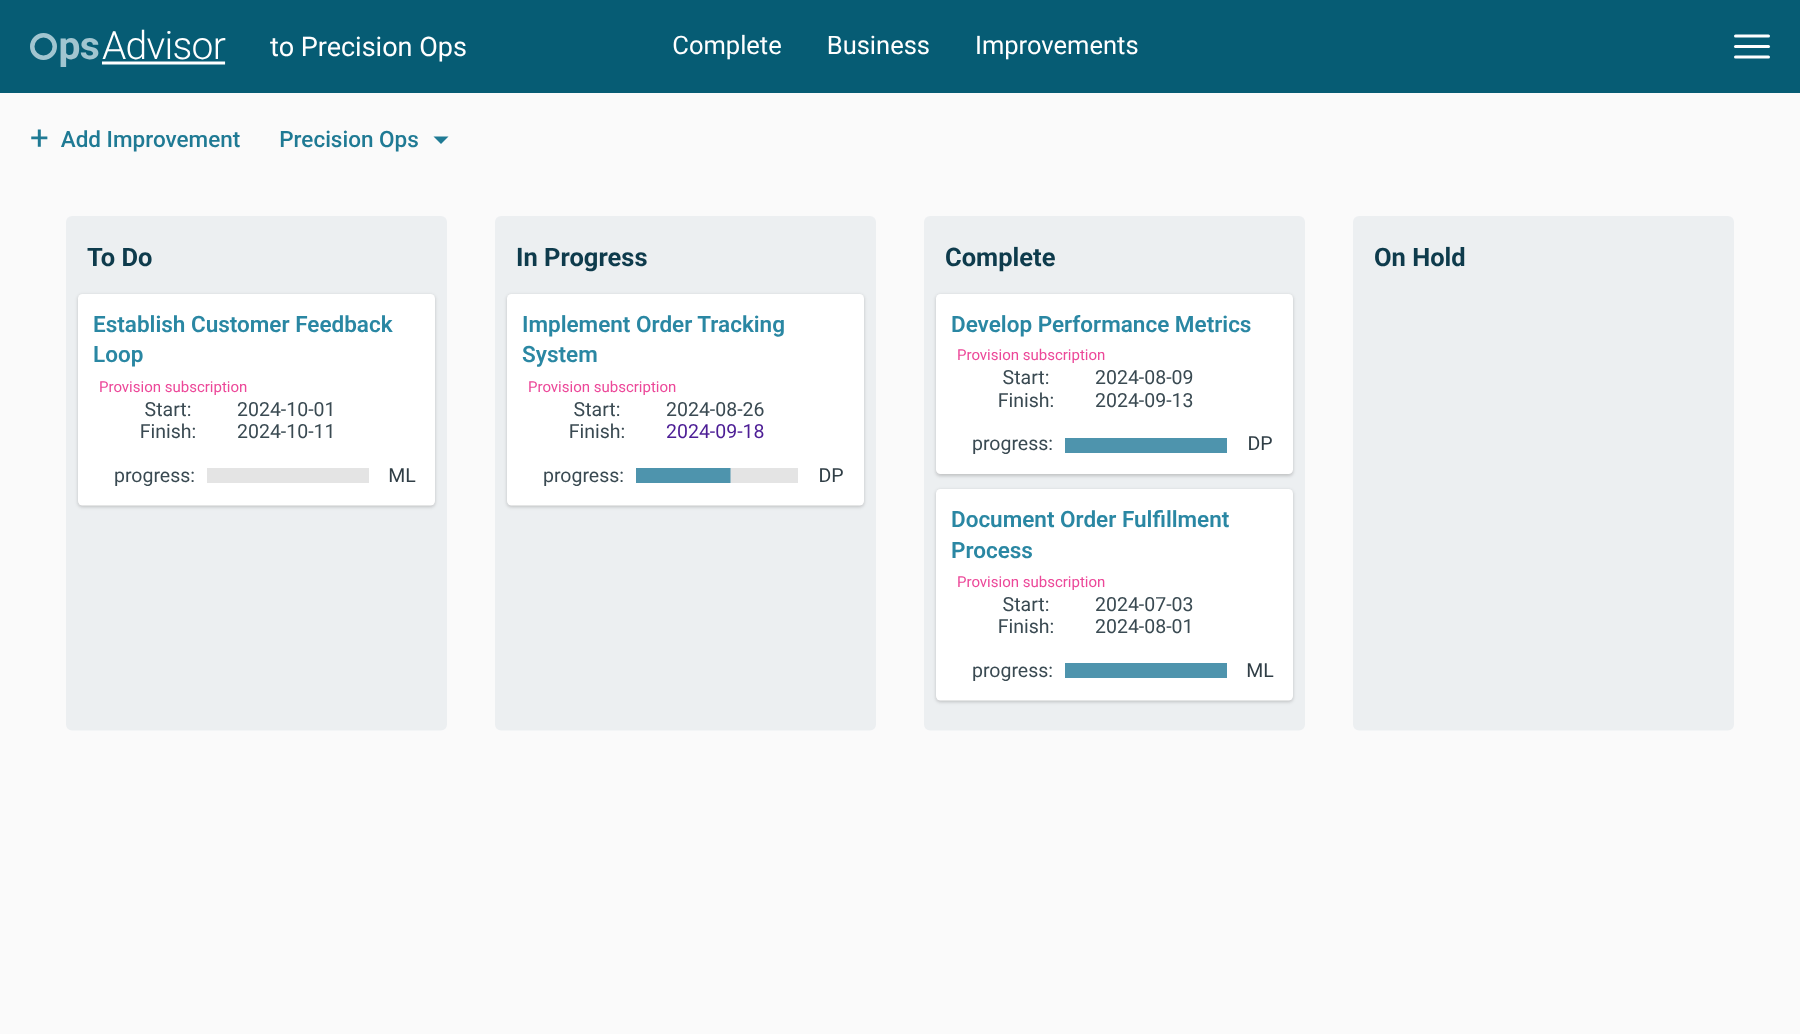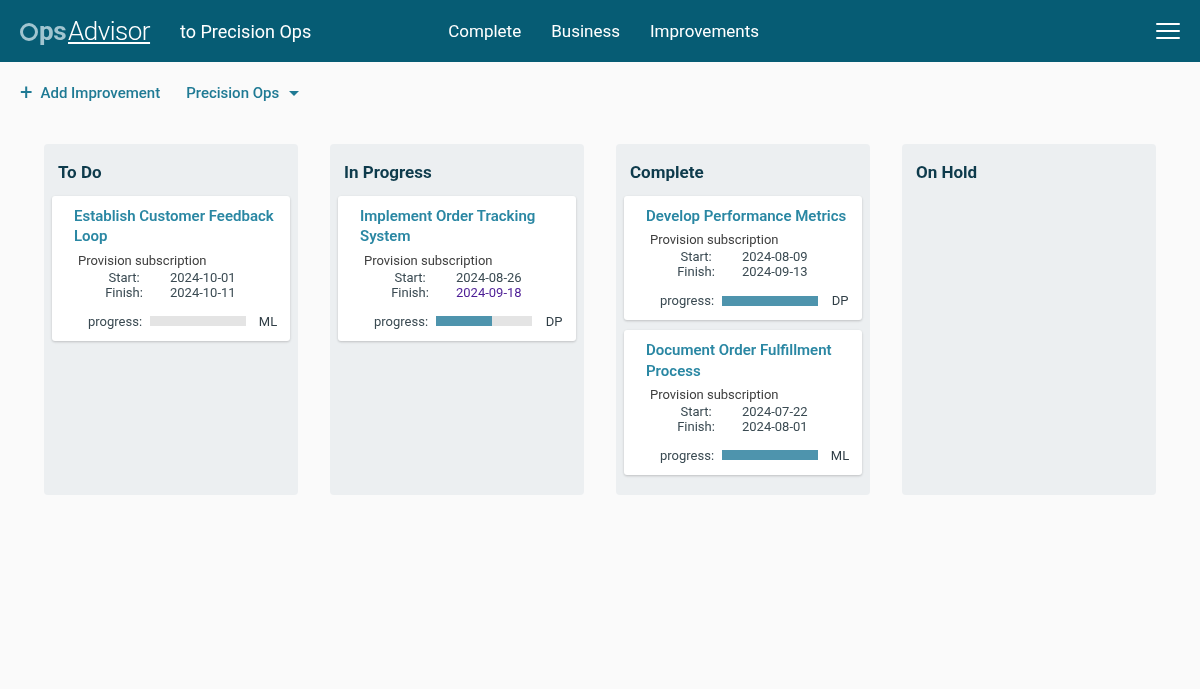--- a/index.html
+++ b/index.html
@@ -129,32 +129,32 @@
       font-size: 17px;
       font-weight: 700;
       color: #0e3b4c;
       padding: 18px 14px 14px 14px;
     }
     .card {
       background: #fff;
       margin: 0 8px 10px 8px;
       border-radius: 3px;
       box-shadow: 0 1px 3px rgba(0,0,0,0.12), 0 1px 2px rgba(0,0,0,0.08);
-      padding: 10px 10px 12px 22px;
+      padding: 10px 10px 12px 10px;
       cursor: pointer;
     }
     .card-title {
       color: #2a87a3;
       font-weight: 600;
       font-size: 15px;
       line-height: 1.35;
     }
     .card-sub {
-      font-size: 13px;
-      color: #404040;
+      font-size: 10px;
+      color: #ec4899;
       margin-top: 6px;
       padding-left: 4px;
     }
     .card-dates {
       font-size: 13px;
       color: #3a4a52;
       padding-left: 4px;
       margin-top: 2px;
     }
     .card-dates .row {
@@ -305,21 +305,21 @@
           </div>
         <span class="initials">DP</span>
       </div>
     </div>
     <div class="card">
       <div class="card-title">Document Order Fulfillment Process</div>
       <div class="card-sub">Provision subscription</div>
       <div class="card-dates">
         <div class="row">
             <span class="lbl">Start:</span>
-            <span>2024-07-22</span>
+            <span>2024-07-03</span>
           </div>
         <div class="row">
             <span class="lbl">Finish:</span>
             <span>2024-08-01</span>
           </div>
       </div>
       <div class="card-prog">
         <span class="plbl">progress:</span>
         <div class="pbar">
             <div class="fill" style="width:100%"></div>

